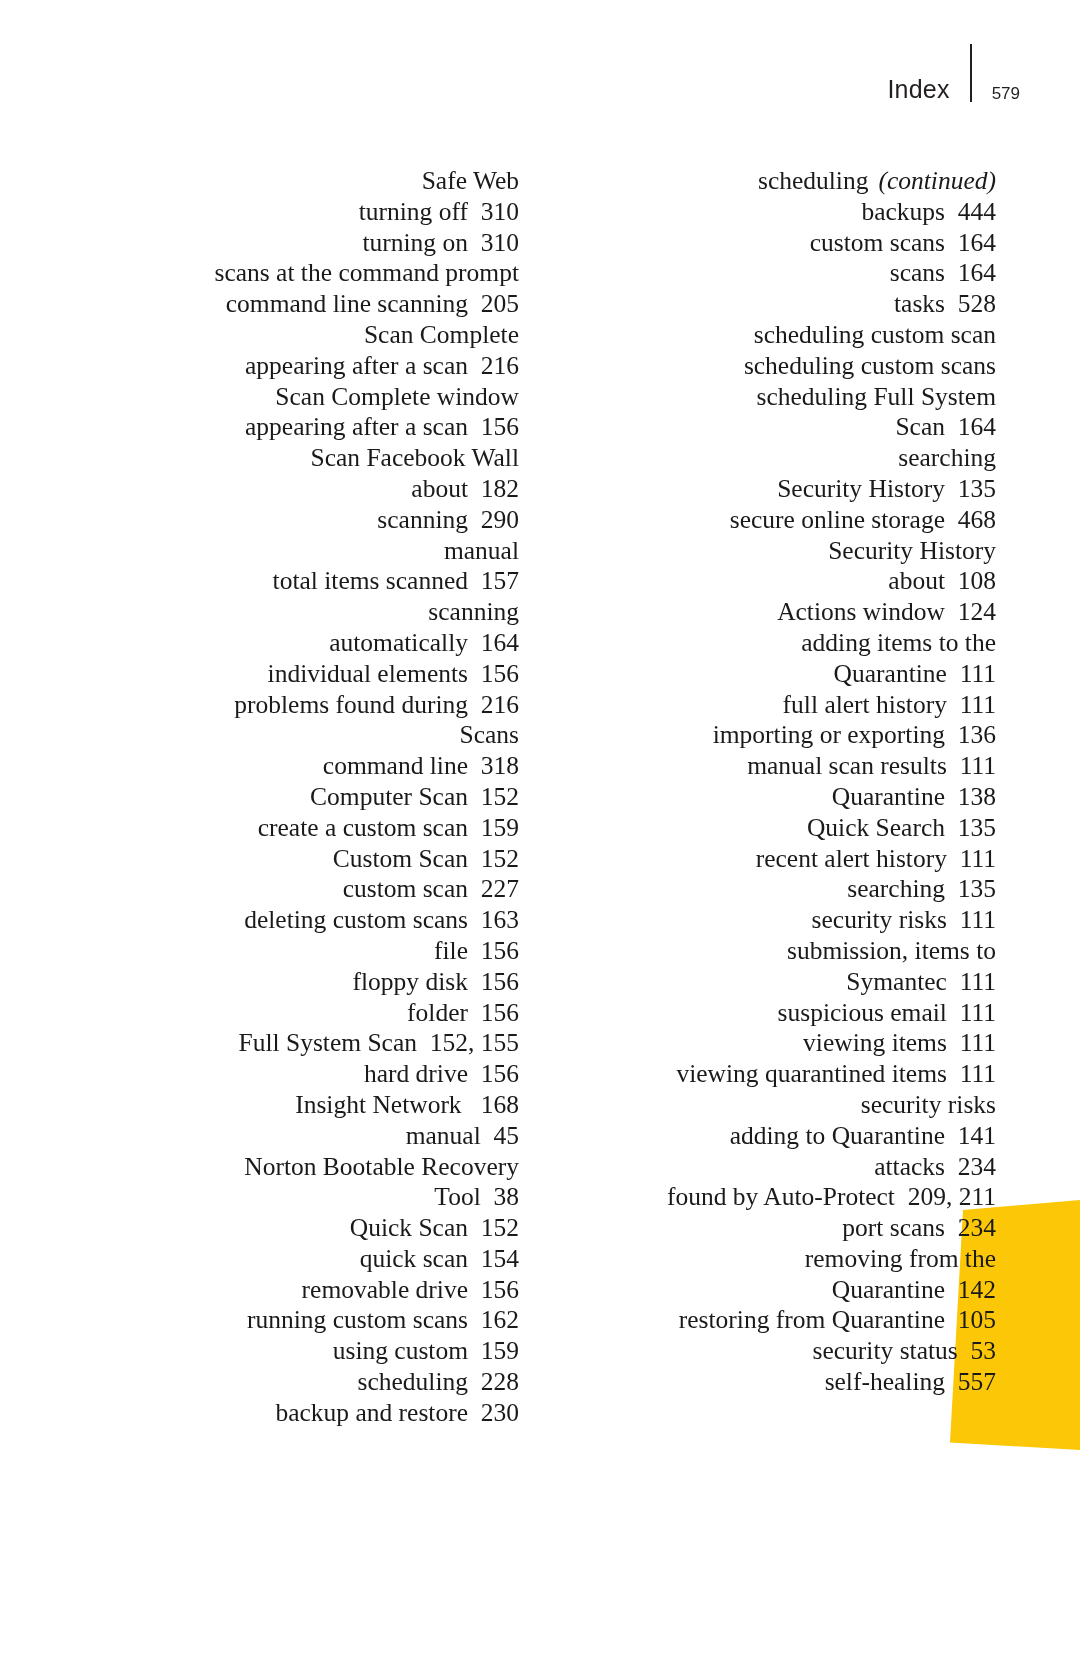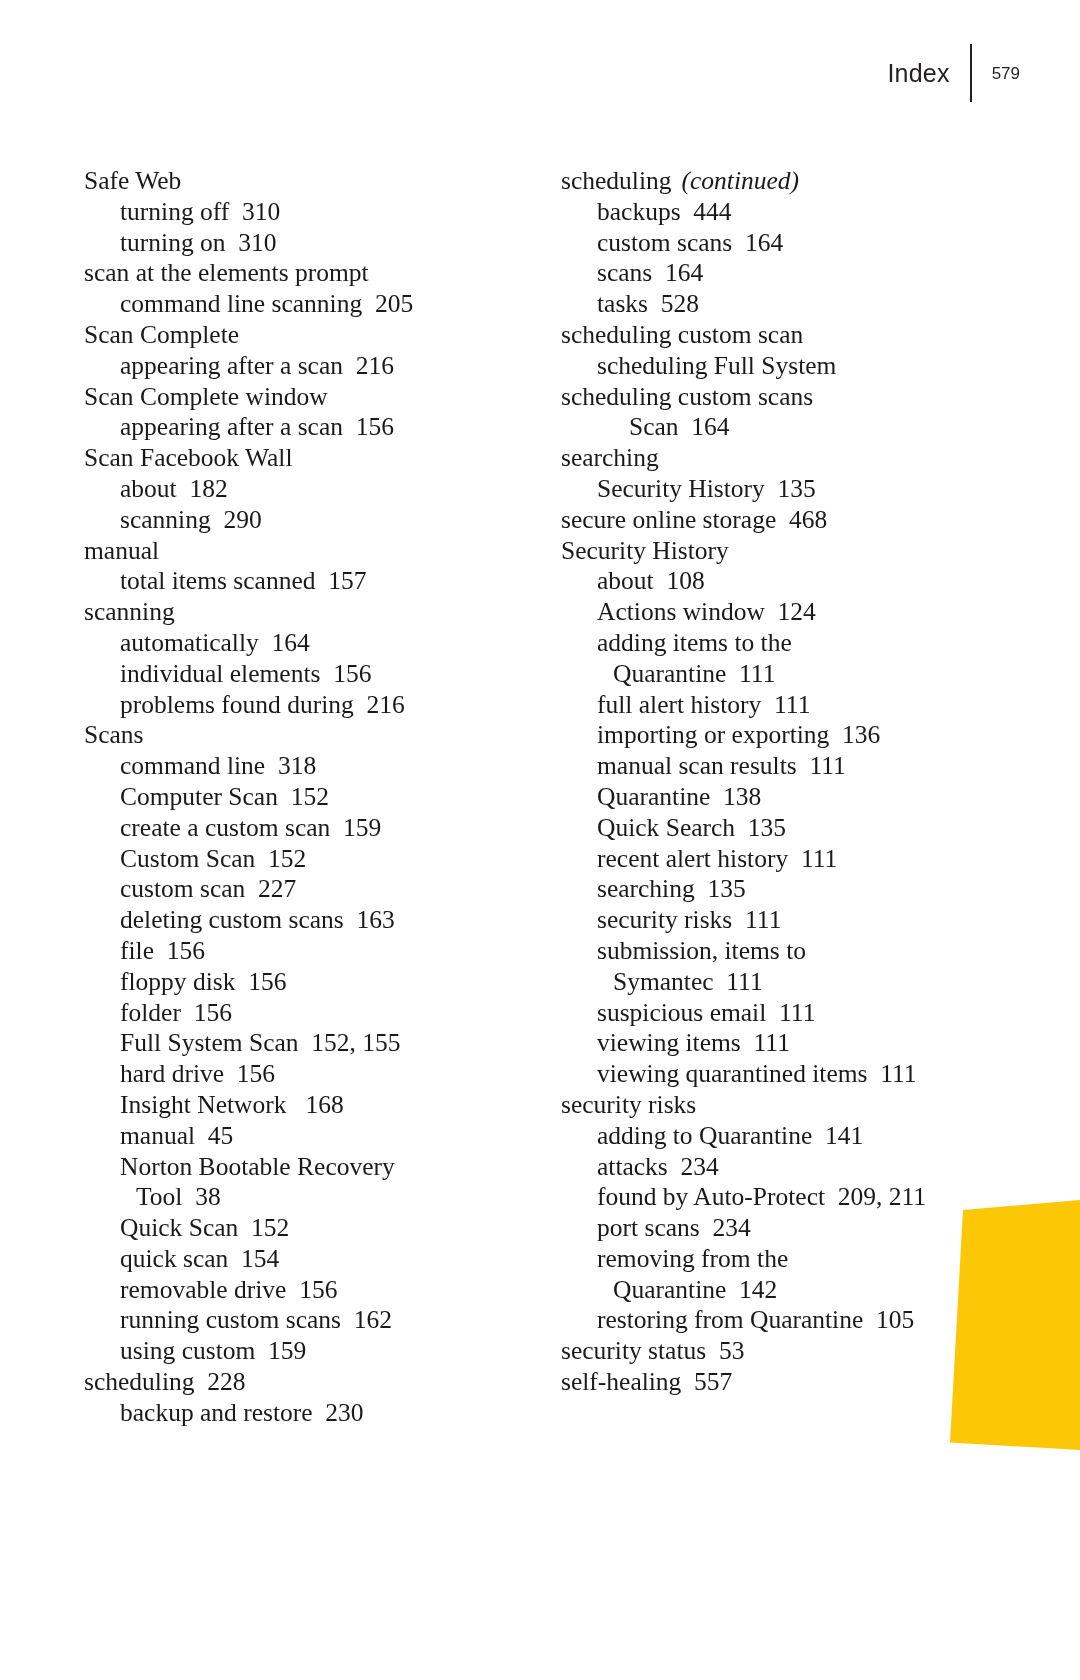--- a/index.html
+++ b/index.html
@@ -16,21 +16,21 @@
     color: #1a1a1a;
     -webkit-font-smoothing: antialiased;
   }
 
   
   .running-head {
     position: absolute;
     top: 44px;
     right: 60px;
     display: flex;
-    align-items: center;
+    align-items: flex-end;
     height: 58px;
   }
   .running-head .rh-label {
     font-family: "Liberation Sans", "DejaVu Sans", sans-serif;
     font-size: 25px;
     color: #231f20;
     letter-spacing: .2px;
     padding-right: 20px;
     line-height: 1;
   }
@@ -59,20 +59,21 @@
   }
 
   
   .index-body {
     position: absolute;
     left: 84px;
     top: 166px;
     width: 912px;
     display: flex;
     gap: 42px;
+    text-align: right;
   }
   .index-column {
     width: 435px;
   }
 
   .entry {
     font-size: 25.5px;
     line-height: 30.8px;
     white-space: pre-wrap;
   }
@@ -94,21 +95,21 @@
   <span class="rh-folio">579</span>
 </div>
 
 <div class="thumb-tab"></div>
 
 <div class="index-body">
   <div class="index-column">
       <div class="entry lvl0"><span>Safe Web</span></div>
       <div class="entry lvl1"><span>turning off  310</span></div>
       <div class="entry lvl1"><span>turning on  310</span></div>
-      <div class="entry lvl0"><span>scan at the elements prompt</span></div>
+      <div class="entry lvl0"><span>scans at the command prompt</span></div>
       <div class="entry lvl1"><span>command line scanning  205</span></div>
       <div class="entry lvl0"><span>Scan Complete</span></div>
       <div class="entry lvl1"><span>appearing after a scan  216</span></div>
       <div class="entry lvl0"><span>Scan Complete window</span></div>
       <div class="entry lvl1"><span>appearing after a scan  156</span></div>
       <div class="entry lvl0"><span>Scan Facebook Wall</span></div>
       <div class="entry lvl1"><span>about  182</span></div>
       <div class="entry lvl1"><span>scanning  290</span></div>
       <div class="entry lvl0"><span>manual</span></div>
       <div class="entry lvl1"><span>total items scanned  157</span></div>
@@ -140,22 +141,22 @@
       <div class="entry lvl0"><span>scheduling  228</span></div>
       <div class="entry lvl1"><span>backup and restore  230</span></div>
     </div>
   <div class="index-column">
       <div class="entry lvl0"><span>scheduling</span><span class="cont-note">(continued)</span></div>
       <div class="entry lvl1"><span>backups  444</span></div>
       <div class="entry lvl1"><span>custom scans  164</span></div>
       <div class="entry lvl1"><span>scans  164</span></div>
       <div class="entry lvl1"><span>tasks  528</span></div>
       <div class="entry lvl0"><span>scheduling custom scan</span></div>
+      <div class="entry lvl0"><span>scheduling custom scans</span></div>
       <div class="entry lvl1"><span>scheduling Full System</span></div>
-      <div class="entry lvl0"><span>scheduling custom scans</span></div>
       <div class="entry cont2"><span>Scan  164</span></div>
       <div class="entry lvl0"><span>searching</span></div>
       <div class="entry lvl1"><span>Security History  135</span></div>
       <div class="entry lvl0"><span>secure online storage  468</span></div>
       <div class="entry lvl0"><span>Security History</span></div>
       <div class="entry lvl1"><span>about  108</span></div>
       <div class="entry lvl1"><span>Actions window  124</span></div>
       <div class="entry lvl1"><span>adding items to the</span></div>
       <div class="entry cont1"><span>Quarantine  111</span></div>
       <div class="entry lvl1"><span>full alert history  111</span></div>

